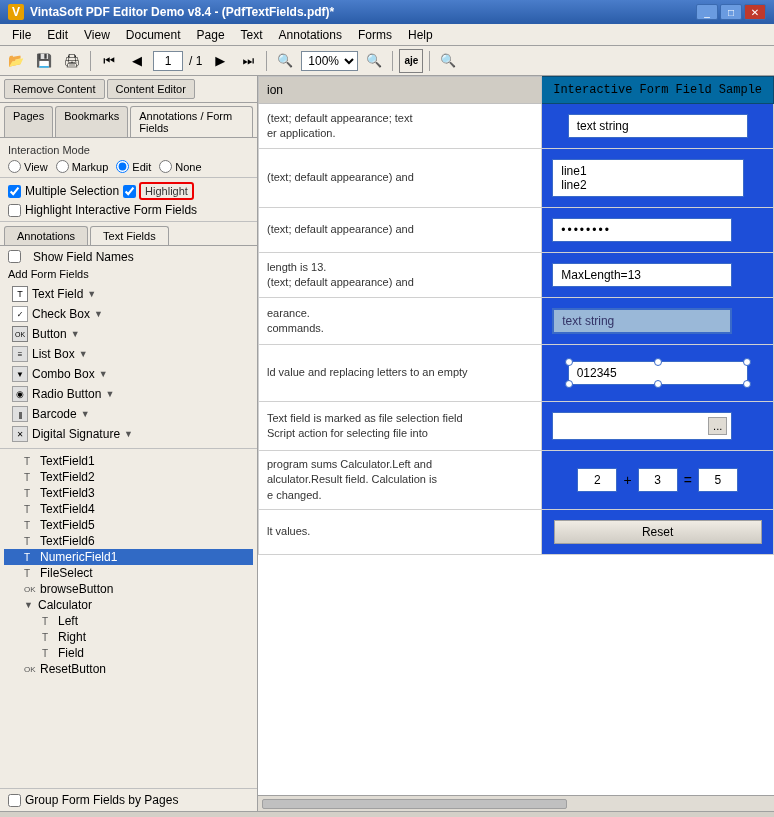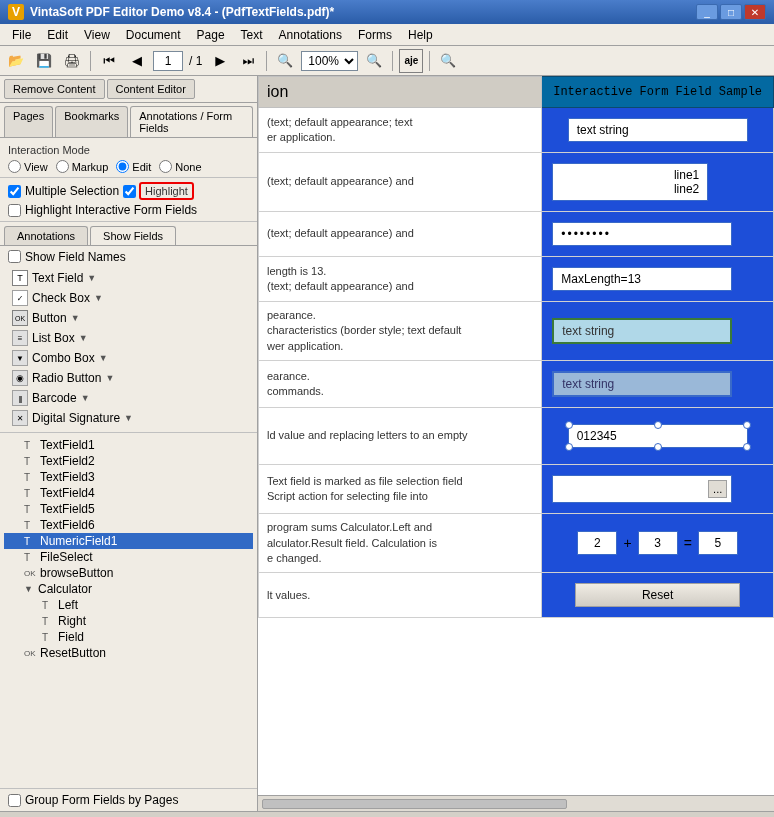--- a/index.html
+++ b/index.html
@@ -52,21 +52,21 @@
     .highlight-badge { border: 2px solid #e00; border-radius: 3px; padding: 1px 4px; font-size: 11px; color: #333; }
     .checkbox-item { display: flex; align-items: center; gap: 4px; font-size: 11px; }
 
     
     .sub-tabs { display: flex; padding: 4px 4px 0; gap: 2px; border-bottom: 1px solid #a0a0a0; }
     .sub-tab { padding: 3px 12px; background: #e0dcd4; border: 1px solid #a0a0a0; border-bottom: none; cursor: pointer; font-size: 11px; border-radius: 3px 3px 0 0; }
     .sub-tab.active { background: #f0ece4; }
 
     
     .form-fields-section { padding: 4px 8px; border-bottom: 1px solid #c0c0c0; }
-    .show-field-names { display: flex; align-items: flex-start; gap: 4px; font-size: 11px; margin-bottom: 4px; }
+    .show-field-names { display: flex; align-items: flex-start; gap: 12px; font-size: 11px; margin-bottom: 4px; }
     .add-label { font-size: 11px; margin-bottom: 4px; }
     .field-type-item { display: flex; align-items: center; gap: 4px; padding: 2px 4px; cursor: pointer; font-size: 11px; }
     .field-icon { width: 16px; height: 16px; background: #e0e0e0; border: 1px solid #a0a0a0; display: flex; align-items: center; justify-content: center; font-size: 9px; flex-shrink: 0; }
     .field-icon.text-icon { background: white; border: 1px solid #808080; }
     .field-icon.check-icon { background: white; font-size: 8px; }
     .field-icon.btn-icon { background: #e0e0e0; border: 1px solid #808080; }
     .dropdown-arrow { font-size: 9px; color: #555; }
 
     
     .tree-section { flex: 1; overflow-y: auto; padding: 4px; }
@@ -84,40 +84,40 @@
     .right-panel { flex: 1; display: flex; flex-direction: column; overflow: hidden; }
     .scroll-container { flex: 1; overflow: auto; background: #808080; display: flex; }
     
     
     .form-table { width: 100%; border-collapse: collapse; }
     .form-table td { border: 1px solid #d0d0d0; padding: 6px 8px; vertical-align: middle; }
     .form-table .desc-cell { font-size: 11px; color: #333; line-height: 1.4; width: 55%; }
     .form-table .sample-cell { width: 45%; text-align: center; background: #1d4ed8; }
     
     .sample-header { background: #d0ccc4; text-align: center; font-size: 12px; padding: 6px; font-weight: normal; }
-    .desc-header { background: #d0ccc4; font-size: 16px; padding: 6px; }
+    .desc-header { background: #d0ccc4; font-size: 12px; padding: 6px; }
 
     
     .text-field-sample { border: 1px solid #3a6ac8; background: white; padding: 4px 8px; width: 180px; display: inline-block; text-align: left; font-size: 12px; }
-    .text-field-multiline { border: 1px solid #3a6ac8; background: white; padding: 4px 8px; width: 156px; text-align: right; font-size: 12px; }
+    .text-field-multiline { border: 1px solid #3a6ac8; background: white; padding: 4px 8px; width: 192px; text-align: left; font-size: 12px; }
     .password-field { border: 1px solid #3a6ac8; background: white; padding: 4px 8px; width: 180px; text-align: left; font-size: 12px; letter-spacing: 2px; }
     .maxlen-field { border: 1px solid #3a6ac8; background: white; padding: 4px 8px; width: 180px; text-align: left; font-size: 12px; }
     
     .highlighted-field { border: 2px solid #3a7a3a; background: #b0d8e8; padding: 4px 8px; width: 180px; text-align: left; font-size: 12px; color: #333; }
     .dark-highlighted { border: 2px solid #3a6ac8; background: #9ab8d8; padding: 4px 8px; width: 180px; text-align: left; font-size: 12px; color: #336; }
     
     .file-select-field { border: 1px solid #3a6ac8; background: white; padding: 4px; width: 180px; display: flex; align-items: center; }
     .file-input-area { flex: 1; border: none; outline: none; font-size: 11px; }
     .file-btn { border: 1px solid #a0a0a0; background: #e0dcd4; padding: 2px 4px; font-size: 11px; cursor: pointer; }
     
     .calc-row { display: flex; align-items: center; gap: 6px; justify-content: center; }
     .calc-field { border: 1px solid #3a6ac8; background: white; padding: 4px 8px; width: 40px; text-align: center; font-size: 12px; }
     .calc-op { font-size: 14px; }
     
-    .reset-btn { border: 1px solid #a0a0a0; background: linear-gradient(to bottom, #f0ece4, #d0ccc4); padding: 4px 20px; font-size: 12px; cursor: pointer; width: 165px; }
+    .reset-btn { border: 1px solid #a0a0a0; background: linear-gradient(to bottom, #f0ece4, #d0ccc4); padding: 4px 20px; font-size: 12px; cursor: pointer; width: 208px; }
     
     
     .scroll-container::-webkit-scrollbar { width: 16px; }
     .scroll-container::-webkit-scrollbar-track { background: #e0dcd4; }
     .scroll-container::-webkit-scrollbar-thumb { background: #a0a0a0; border: 1px solid #808080; }
 
     
     .status-bar { background: #d4d0c8; border-top: 1px solid #a0a0a0; padding: 2px 8px; font-size: 11px; color: #333; height: 20px; display: flex; align-items: center; justify-content: flex-end; }
   </style>
 </head>
@@ -210,28 +210,29 @@
         </span>
       </div>
       <div class="checkbox-item">
         <input type="checkbox" style="">
         <span>Highlight Interactive Form Fields</span>
       </div>
     </div>
 
     <div class="sub-tabs">
       <div class="sub-tab">Annotations</div>
-      <div class="sub-tab active">Show Fields</div>
+      <div class="sub-tab active">Text Fields</div>
     </div>
 
     <div class="form-fields-section">
       <div class="show-field-names">
         <input type="checkbox" style="">
         <span>Show Field Names</span>
       </div>
+      <div class="add-label">Add Form Fields</div>
       <div class="field-type-item">
         <div class="field-icon text-icon">T</div>
         <span>Text Field</span>
         <span class="dropdown-arrow">▼</span>
       </div>
       <div class="field-type-item">
         <div class="field-icon check-icon">✓</div>
         <span>Check Box</span>
         <span class="dropdown-arrow">▼</span>
       </div>
@@ -382,26 +383,20 @@
               </td>
             </tr>
 
             <tr>
               <td class="desc-cell">length is 13.<br>(text; default appearance) and</td>
               <td class="sample-cell" style="padding:10px;text-align:center;">
                 <div class="maxlen-field">MaxLength=13</div>
               </td>
             </tr>
 
-            <tr>
-              <td class="desc-cell">pearance.<br>characteristics (border style; text default<br>wer application.</td>
-              <td class="sample-cell" style="padding:10px;text-align:center;">
-                <div class="highlighted-field">text string</div>
-              </td>
-            </tr>
 
             <tr>
               <td class="desc-cell">earance.<br>commands.</td>
               <td class="sample-cell" style="padding:10px;text-align:center;">
                 <div class="dark-highlighted">text string</div>
               </td>
             </tr>
 
             <tr>
               <td class="desc-cell">ld value and replacing letters to an empty</td>

